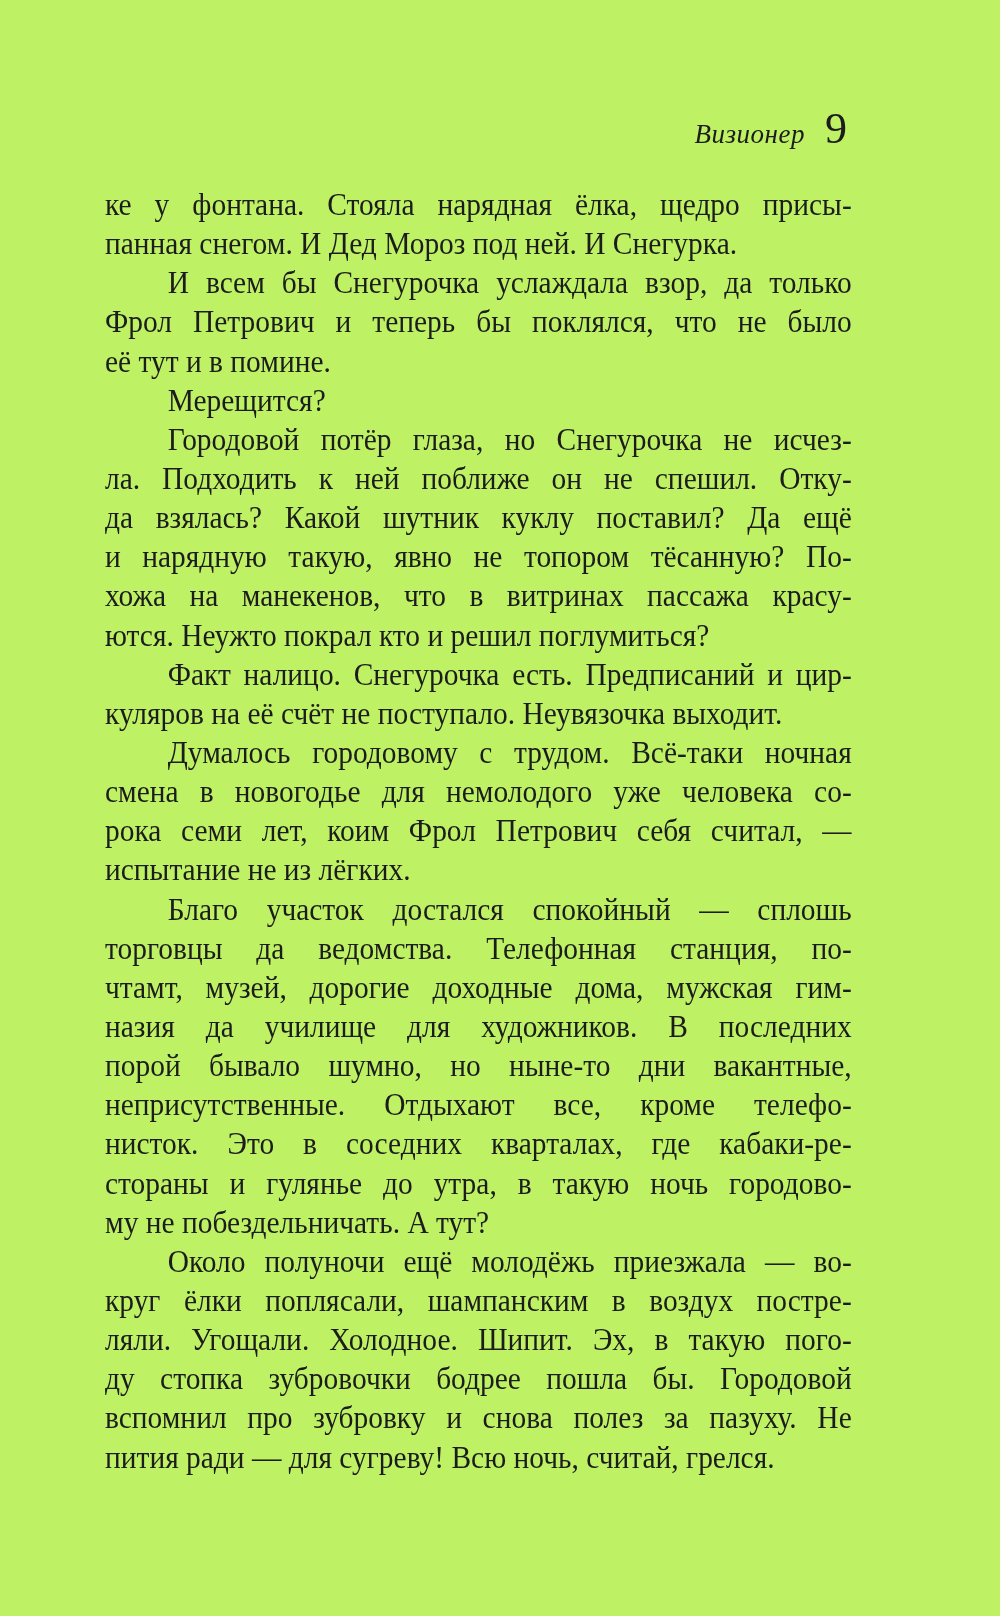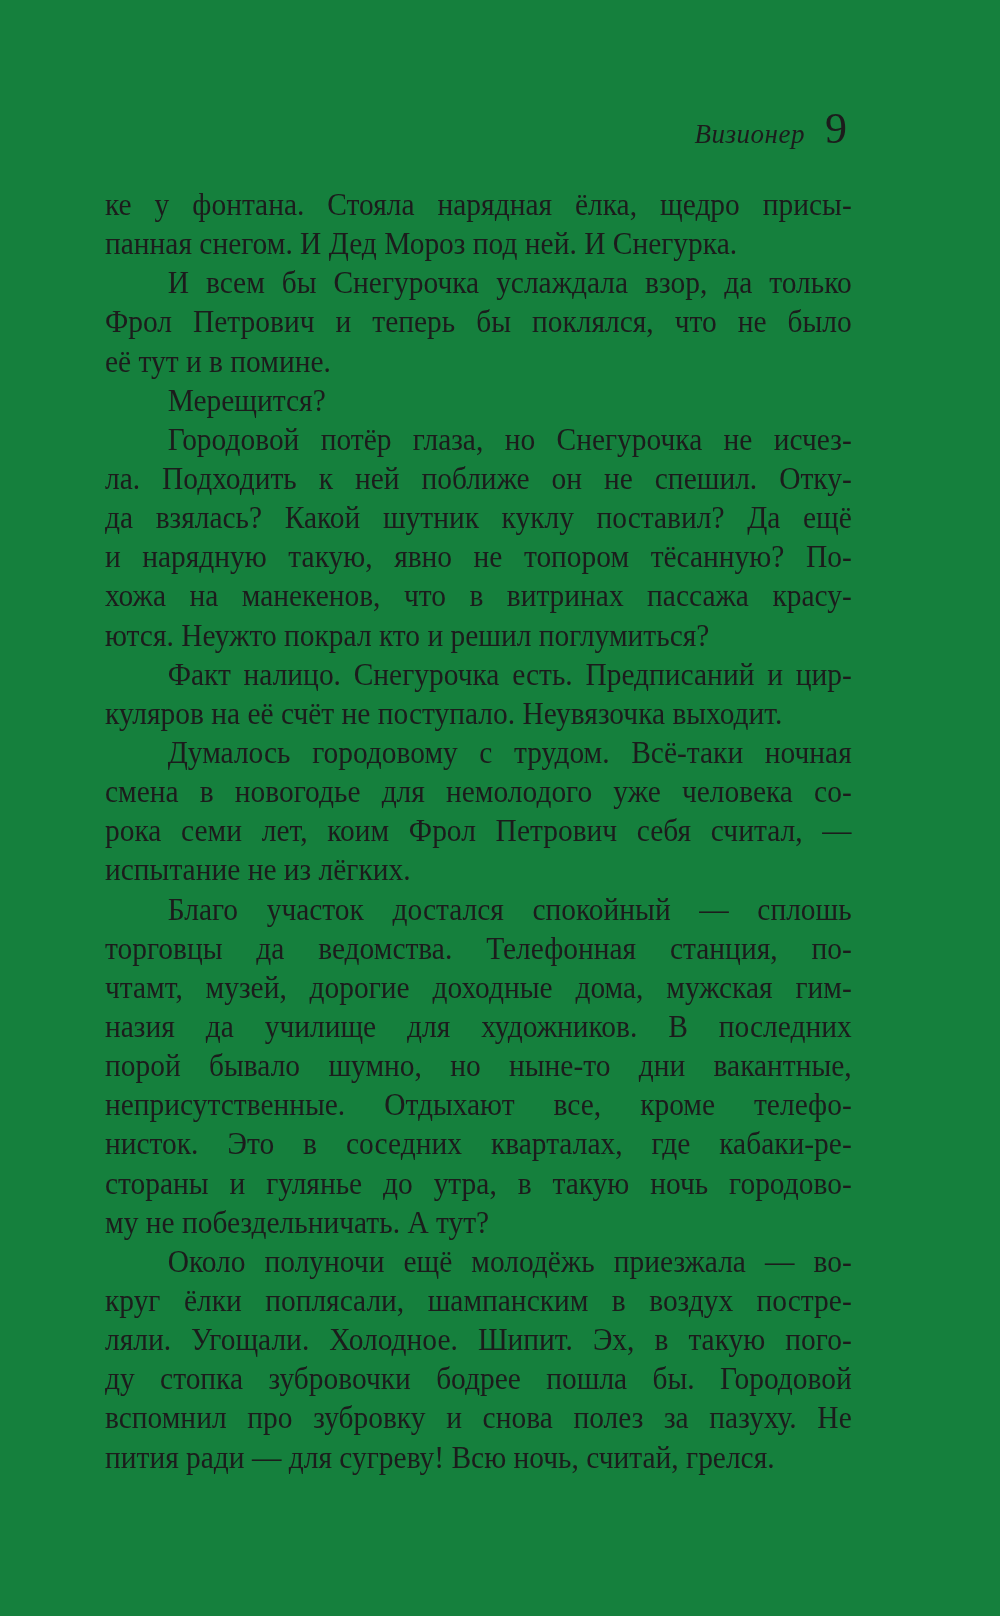--- a/index.html
+++ b/index.html
@@ -5,21 +5,21 @@
   html, body {
     margin: 0;
     padding: 0;
     background: #e9e9e9;
   }
   .page {
     position: relative;
     width: 1000px;
     height: 1616px;
     margin: 0 auto;
-    background: #15803d;
+    background: #bef264;
     font-family: "Liberation Serif", "DejaVu Serif", serif;
     color: #1c1c1c;
     overflow: hidden;
   }
   .header {
     position: absolute;
     top: 107px;
     right: 153px;
     display: flex;
     align-items: baseline;

